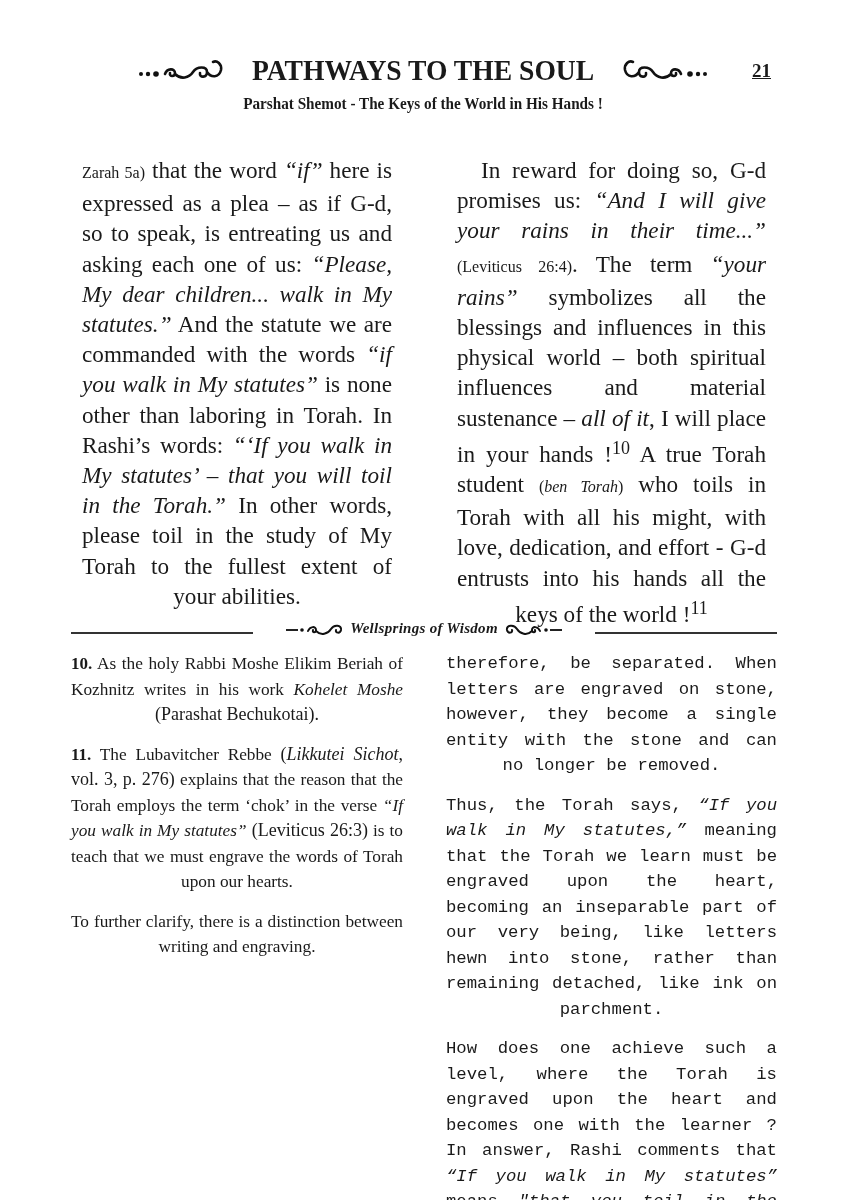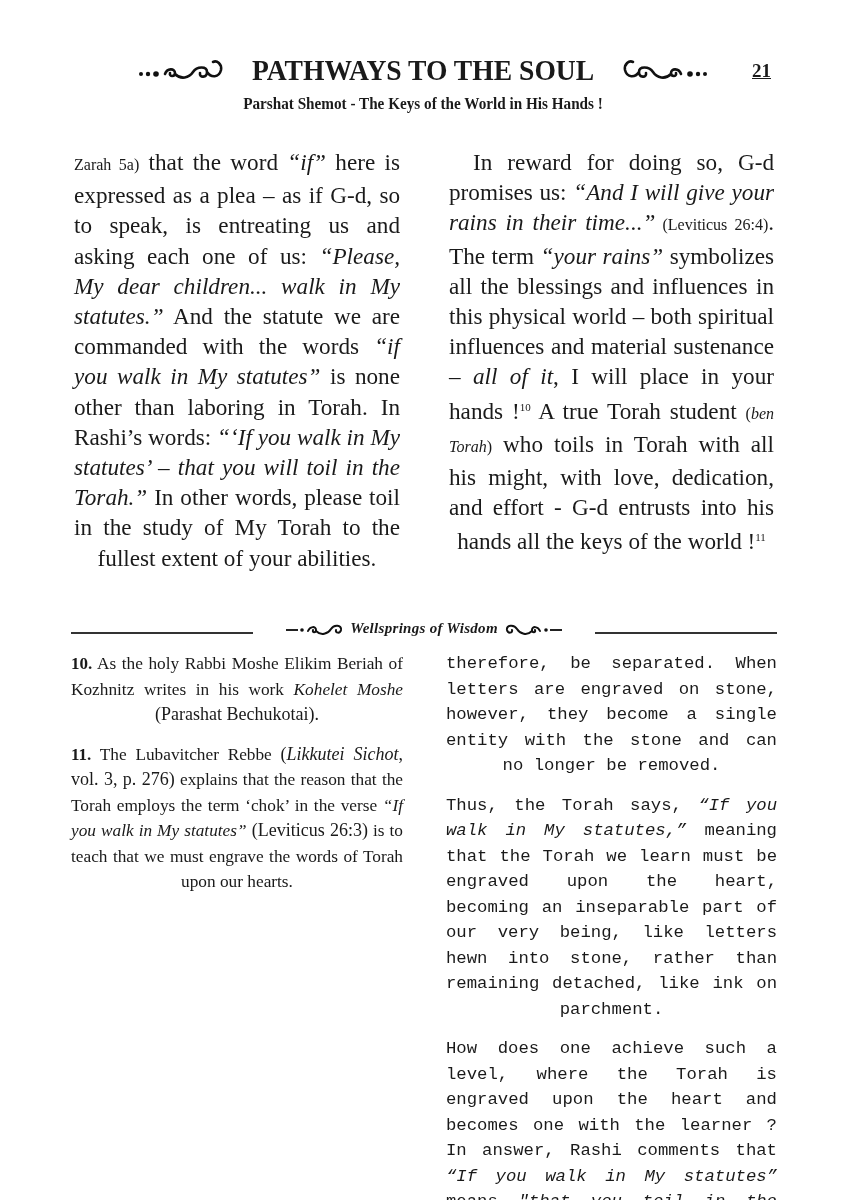--- a/index.html
+++ b/index.html
@@ -12,38 +12,38 @@
     .orn { display: inline-block; width: 92px; height: 24px; }
     .page-num { position: absolute; left: 752px; top: 8px; font-weight: bold; font-size: 19px; text-decoration: underline; }
     .subtitle { text-align: center; font-weight: bold; font-size: 16px; margin-top: 7px; transform: scaleX(0.95); }
 
     .col { position: absolute; text-align: justify; }
     .main { font-size: 23.2px; line-height: 30.2px; }
     .main-left { left: 71px; top: 144px; width: 332px; }
     .main-right { left: 446px; top: 144px; width: 331px; }
     .last { text-align-last: center; }
     .sm { font-size: 16px; }
-    .sup { font-size: 11px; vertical-align: 8px; }
+    .sup { font-size: 18px; vertical-align: 8px; }
     .indent { text-indent: 24px; }
 
     .divider { position: absolute; left: 71px; top: 620px; width: 706px; height: 26px; }
     .divider .rule { position: absolute; top: 12px; height: 2px; background: #333; }
     .divider .rule.l { left: 0; width: 182px; }
     .divider .rule.r { right: 0; width: 182px; }
     .div-center { position: absolute; left: 180px; width: 346px; top: 0; text-align: center; display: flex; align-items: center; justify-content: center; gap: 4px; }
     .div-label { font-family: "Liberation Serif", serif; font-style: italic; font-weight: bold; font-size: 15px; letter-spacing: 0.3px; }
     .orn-sm { width: 60px; height: 16px; }
 
     .notes { font-size: 17.3px; line-height: 25.5px; }
     .notes-left { left: 71px; top: 651px; width: 332px; }
     .notes-right { left: 446px; top: 651px; width: 331px; font-family: Liberation Mono, monospace; }
     .notes p { margin: 0 0 14px 0; }
     .note-num { font-weight: bold; font-size: 17px; }
     .note-sm { font-size: 18px; }
-    p { margin: 3px; }
+    p { margin: 11px; }
   </style>
 </head>
 <body>
 
 <div class="header">
   <div class="header-line">
     <span class="title-wrap">
       <svg class="orn" viewBox="0 0 92 24">
         <circle cx="4" cy="16" r="2" fill="#111"></circle>
         <circle cx="11" cy="16" r="2.2" fill="#111"></circle>
@@ -85,19 +85,20 @@
       <circle cx="16" cy="9" r="1.8" fill="#111"></circle>
       <path d="M22 10 C 24 5, 30 5, 30 9 C 30 12, 26 12, 27 9 M30 10 C 35 15, 42 13, 45 8 C 48 3, 56 4, 55 9 C 54 13, 49 12, 50 9" fill="none" stroke="#111" stroke-width="2" stroke-linecap="round"></path>
     </svg>
   </div>
   <div class="rule r"></div>
 </div>
 
 <div class="col notes notes-left">
   <p class="last"><b class="note-num">10.</b><span> As the holy Rabbi Moshe Elikim Beriah of Kozhnitz writes in his work </span><i>Kohelet Moshe</i><span class="note-sm"> (Parashat Bechukotai).</span></p>
   <p class="last"><b class="note-num">11.</b><span> The Lubavitcher Rebbe </span><span class="note-sm">(</span><i class="note-sm">Likkutei Sichot</i><span class="note-sm">, vol. 3, p. 276)</span><span> explains that the reason that the Torah employs the term ‘chok’ in the verse </span><i>“If you walk in My statutes”</i><span class="note-sm"> (Leviticus 26:3)</span><span> is to teach that we must engrave the words of Torah upon our hearts.</span></p>
+  <p class="last">To further clarify, there is a distinction between writing and engraving.</p>
 </div>
 
 <div class="col notes notes-right">
   <p class="last">therefore, be separated. When letters are engraved on stone, however, they become a single entity with the stone and can no longer be removed.</p>
   <p class="last"><span>Thus, the Torah says, </span><i>“If you walk in My statutes,”</i><span> meaning that the Torah we learn must be engraved upon the heart, becoming an inseparable part of our very being, like letters hewn into stone, rather than remaining detached, like ink on parchment.</span></p>
   <p class="last"><span>How does one achieve such a level, where the Torah is engraved upon the heart and becomes one with the learner ? In answer, Rashi comments that </span><i>“If you walk in My statutes”</i><span> means </span><i>"that you toil in the Torah."</i></p>
 </div>
 
 </body></html>

